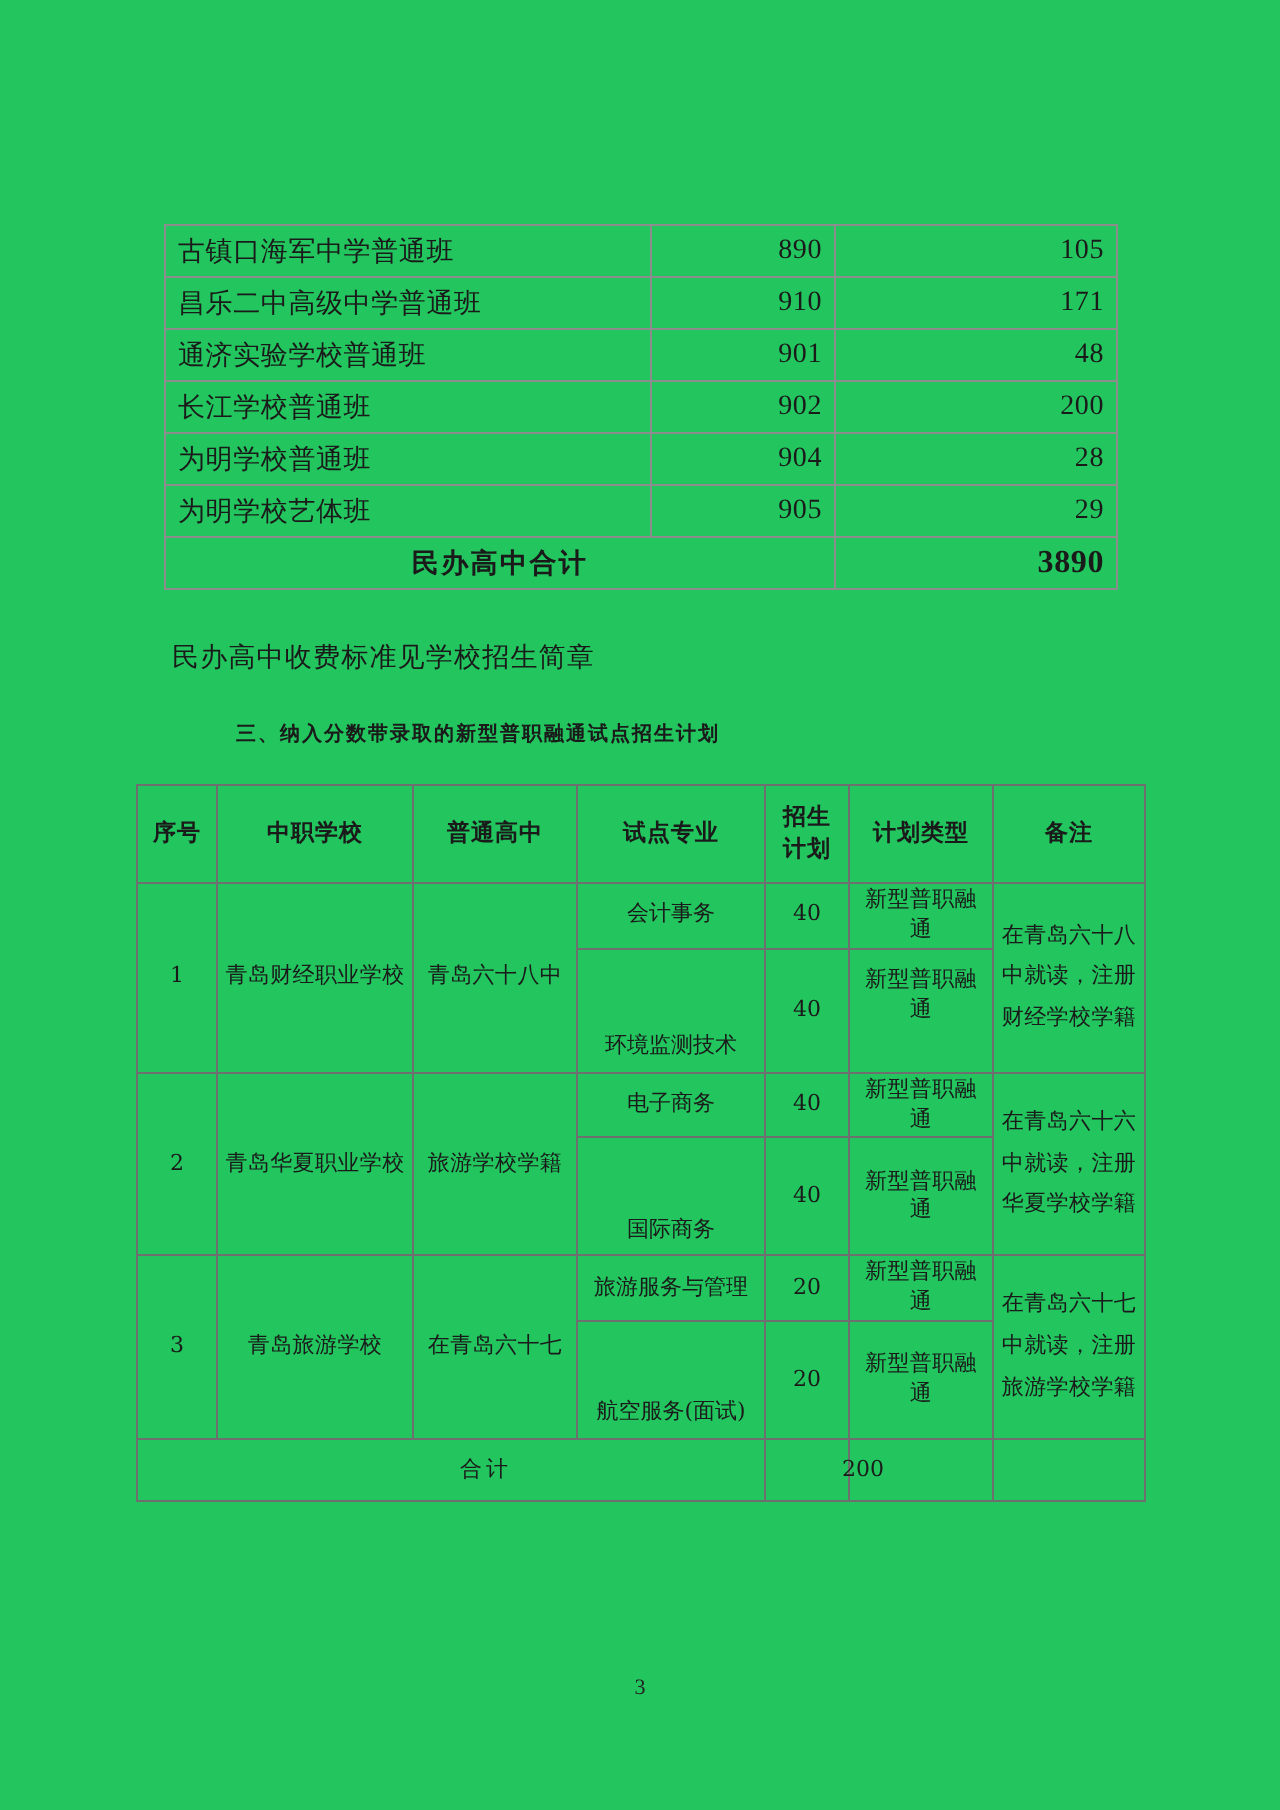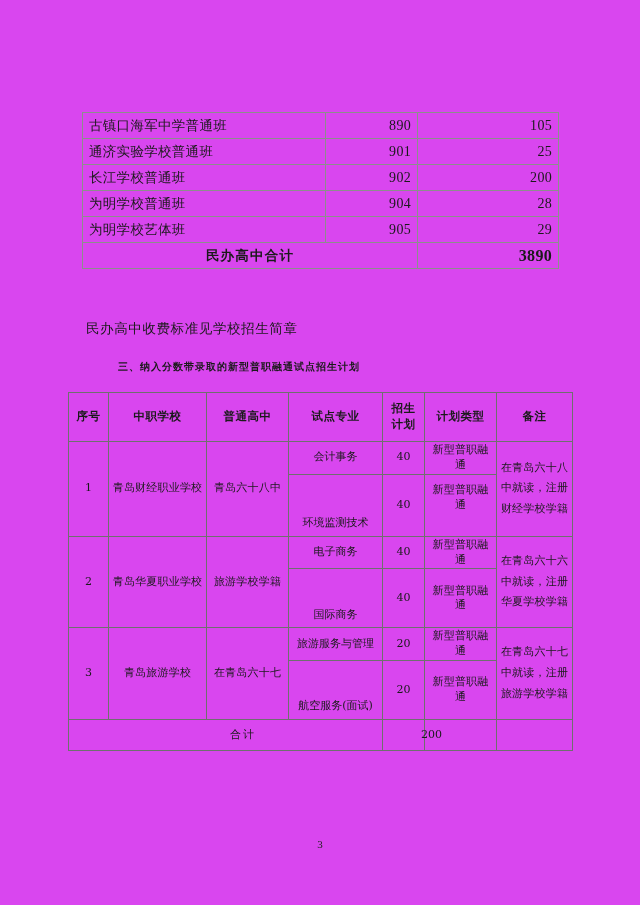--- a/index.html
+++ b/index.html
@@ -12,21 +12,21 @@
     height: 905px;
     position: relative;
     font-family: "DejaVu Serif", "Liberation Serif", serif;
     color: #1a1a1a;
     overflow: hidden;
   }
 
   .page {
     position: absolute;
     inset: 0;
-    background: #d946ef;
+    background: #22c55e;
   }
 
   
   .t1-wrap {
     position: absolute;
     left: 82px;
     top: 112px;
     width: 476px;
   }
   table.t1 {
@@ -208,23 +208,28 @@
           <col class="col-b">
           <col class="col-c">
       </colgroup>
       <tbody>
         <tr>
           <td class="name">古镇口海军中学普通班</td>
           <td class="num">890</td>
           <td class="plan">105</td>
         </tr>
         <tr>
+          <td class="name">昌乐二中高级中学普通班</td>
+          <td class="num">910</td>
+          <td class="plan">171</td>
+        </tr>
+        <tr>
           <td class="name">通济实验学校普通班</td>
           <td class="num">901</td>
-          <td class="plan">25</td>
+          <td class="plan">48</td>
         </tr>
         <tr>
           <td class="name">长江学校普通班</td>
           <td class="num">902</td>
           <td class="plan">200</td>
         </tr>
         <tr>
           <td class="name">为明学校普通班</td>
           <td class="num">904</td>
           <td class="plan">28</td>

